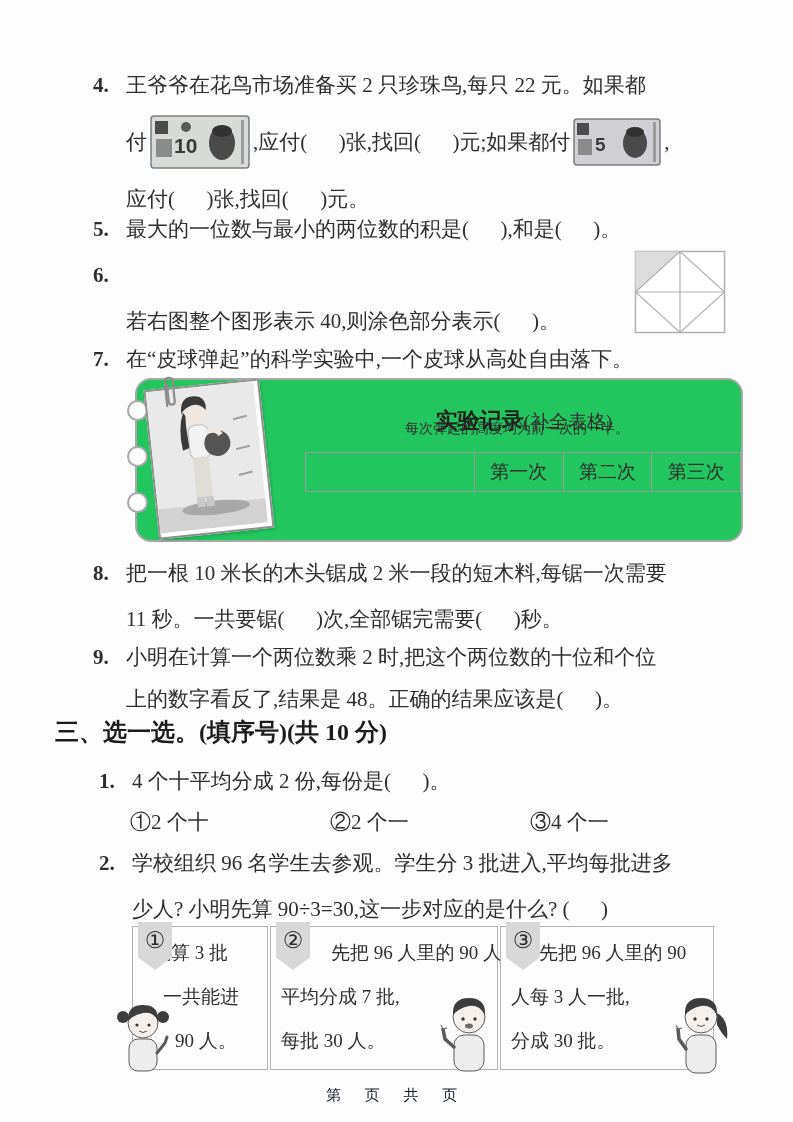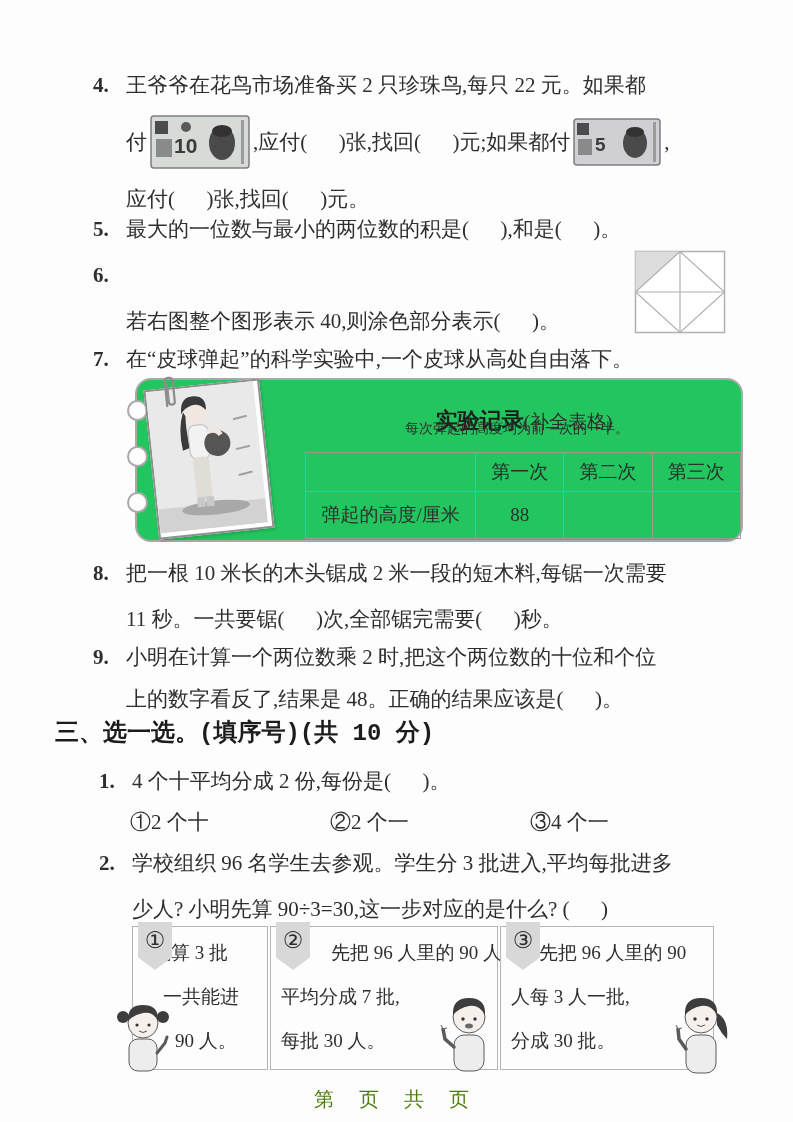--- a/index.html
+++ b/index.html
@@ -39,21 +39,21 @@
   .exp-sub{position:absolute;left:160px;top:40px;width:440px;text-align:center;font-size:14px;white-space:pre;}
   table.exp{position:absolute;left:168px;top:72px;border-collapse:collapse;font-size:19px;}
   table.exp td{border:1.5px solid #9a9a9a;text-align:center;white-space:pre;}
   table.exp tr.hd td{height:36px;}
   table.exp tr.dt td{height:44px;}
   td.lbl{width:168px;}
   td.c{width:86px;}
   
   .sec-title{
     position:absolute;left:55px;top:716px;
-    font-family:Liberation Mono, monospace;font-weight:700;
+    font-family:Liberation Serif, serif;font-weight:700;
     font-size:24px;color:#1c1c1c;white-space:pre;
   }
   .subq{position:absolute;left:99px;width:670px;font-size:21px;}
   .optrow{display:flex;margin-left:31px;height:40px;line-height:40px;}
   .optrow .opt{width:200px;white-space:pre;}
   
   .choices{position:absolute;left:132px;top:926px;display:flex;gap:2px;}
   .choice{
     position:relative;height:142px;border:1.5px solid #b3b3b3;background:#fdfdfd;
     font-size:19px;
@@ -62,21 +62,21 @@
   .choice .cline.first{margin-left:19px;margin-top:4px;}
   .badge{
     position:absolute;top:-5px;left:5px;width:34px;height:48px;background:#d8d8d8;
     clip-path:polygon(0 0,100% 0,100% 74%,50% 100%,0 74%);
     display:flex;justify-content:center;align-items:flex-start;padding-top:5px;
     font-size:23px;color:#2e2e2e;box-sizing:border-box;
   }
   .kid{position:absolute;z-index:3;}
   .footer{
     position:absolute;left:0;top:1086px;width:793px;text-align:center;
-    font-size:20px;color:#4d7c0f;letter-spacing:10px;white-space:pre;
+    font-size:15px;color:#0f172a;letter-spacing:10px;white-space:pre;
   }
 </style>
 </head>
 <body>
 
 <div class="page">
 
   <section class="q" style="top:64px">
     <div class="qline">
       <span class="qnum">4.</span>
@@ -176,26 +176,20 @@
     <div class="exp-sub">每次弹起的高度均为前一次的一半。</div>
 
     <table class="exp">
       <tbody>
           <tr class="hd">
         <td class="lbl"></td>
         <td class="c">第一次</td>
         <td class="c">第二次</td>
         <td class="c">第三次</td>
       </tr>
-      <tr class="dt">
-        <td class="lbl">弹起的高度/厘米</td>
-        <td class="c">88</td>
-        <td class="c"></td>
-        <td class="c"></td>
-      </tr>
     </tbody>
       </table>
   </div>
 
   <section class="q" style="top:550px">
     <div class="qline tall">
       <span class="qnum">8.</span>
       <span class="qtext">把一根 10 米长的木头锯成 2 米一段的短木料,每锯一次需要</span>
     </div>
     <div class="qline tall">

